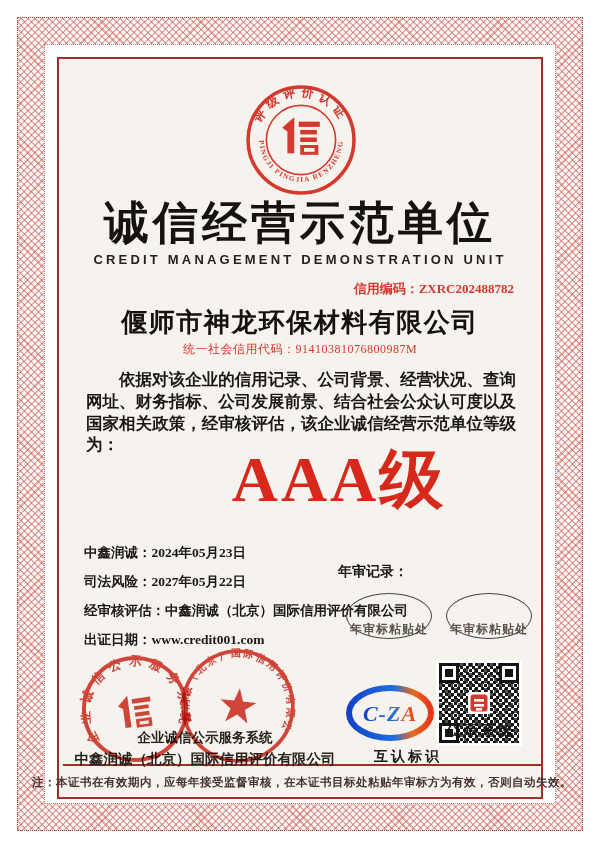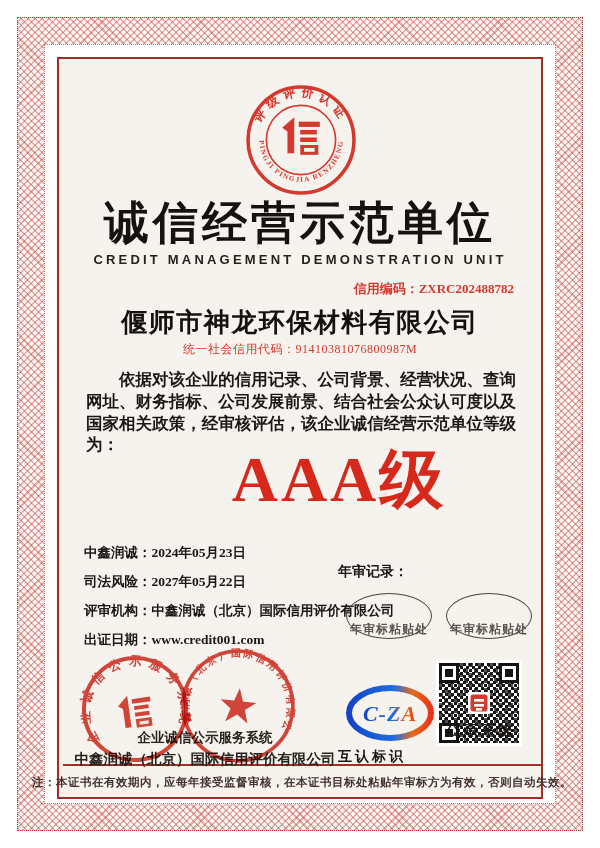--- a/index.html
+++ b/index.html
@@ -46,21 +46,21 @@
   .annual-label { left:338px; top:563px; font-size:14px; font-weight:bold; color:#1b1714; }
   .sticker {
     border:1.5px solid #4a443f; border-radius:50%; width:86px; height:46px;
     display:flex; align-items:flex-end; justify-content:center;
     font-size:12px; color:#5a524b; font-weight:bold; letter-spacing:1px;
     background:transparent; box-sizing:border-box;font-family:Liberation Mono, monospace;
   }
   .org-line1 { left:70px; top:729px; width:270px; text-align:center; font-size:13.5px; font-weight:bold; color:#2a231d; z-index:1; }
   .org-line2 { left:45px; top:750px; width:320px; text-align:center; font-size:14.5px; font-weight:bold; color:#2a231d; z-index:1; }
   .seal { z-index:2; opacity:.92; mix-blend-mode:multiply; }
-  .cza-label { left:338px; top:748px; width:104px; text-align:left; font-size:14px; font-weight:bold; color:#1b1714; letter-spacing:3px; }
+  .cza-label { left:338px; top:748px; width:104px; text-align:right; font-size:14px; font-weight:bold; color:#1b1714; letter-spacing:3px; }
   .qr-label  { left:424px; top:722px; width:110px; text-align:center; font-size:14px; font-weight:bold; color:#1b1714; }
   .note {
     left:63px; right:59px; top:764px; height:33px; border-top:2px solid #9e3028;
     display:flex; align-items:center; justify-content:center;
     font-size:11.5px; font-weight:bold; color:#43312b; letter-spacing:.5px; white-space:nowrap;
   }
   svg text { font-family:"Liberation Serif","DejaVu Serif",serif; }
 </style>
 </head>
 <body>
@@ -98,21 +98,21 @@
   <div class="abs ctr subtitle">CREDIT MANAGEMENT DEMONSTRATION UNIT</div>
   <div class="abs credit-code">信用编码：ZXRC202488782</div>
   <div class="abs ctr company">偃师市神龙环保材料有限公司</div>
   <div class="abs ctr uscc">统一社会信用代码：91410381076800987M</div>
   <div class="abs para">依据对该企业的信用记录、公司背景、经营状况、查询网址、财务指标、公司发展前景、结合社会公众认可度以及国家相关政策，经审核评估，该企业诚信经营示范单位等级为：</div>
   <div class="abs ctr grade">AAA级</div>
 
   <div class="abs info">
     <div class="row"><span>中鑫润诚：</span><span>2024年05月23日</span></div>
     <div class="row"><span>司法风险：</span><span>2027年05月22日</span></div>
-    <div class="row"><span>评审机构：</span><span>中鑫润诚（北京）国际信用评价有限公司</span></div>
+    <div class="row"><span>经审核评估：</span><span>中鑫润诚（北京）国际信用评价有限公司</span></div>
     <div class="row"><span>出证日期：</span><span>www.credit001.com</span></div>
   </div>
 
   <div class="abs annual-label">年审记录：</div>
   <div class="abs sticker" style="left:346px; top:593px;">
     <span>年审标粘贴处</span>
   </div>
   <div class="abs sticker" style="left:446px; top:593px;">
     <span>年审标粘贴处</span>
   </div>

